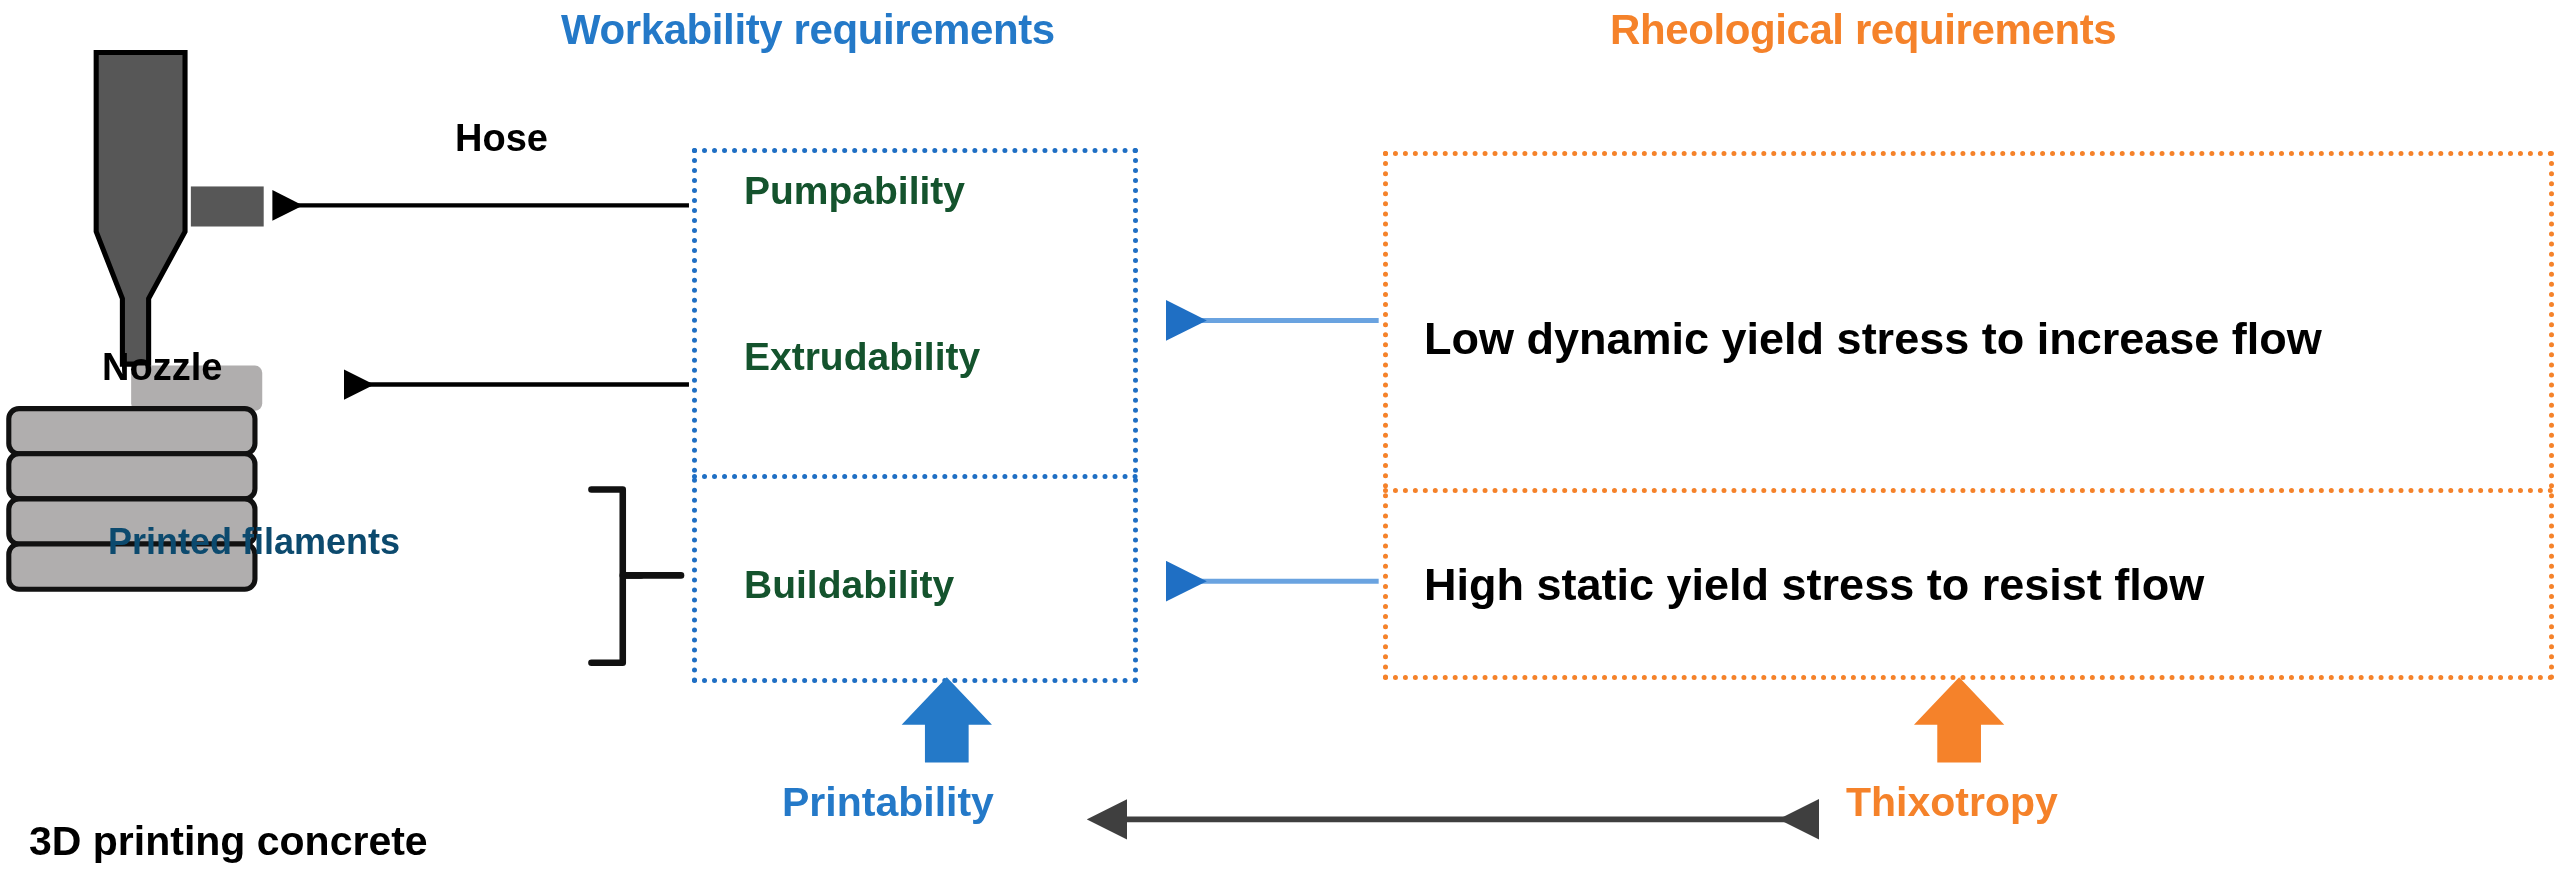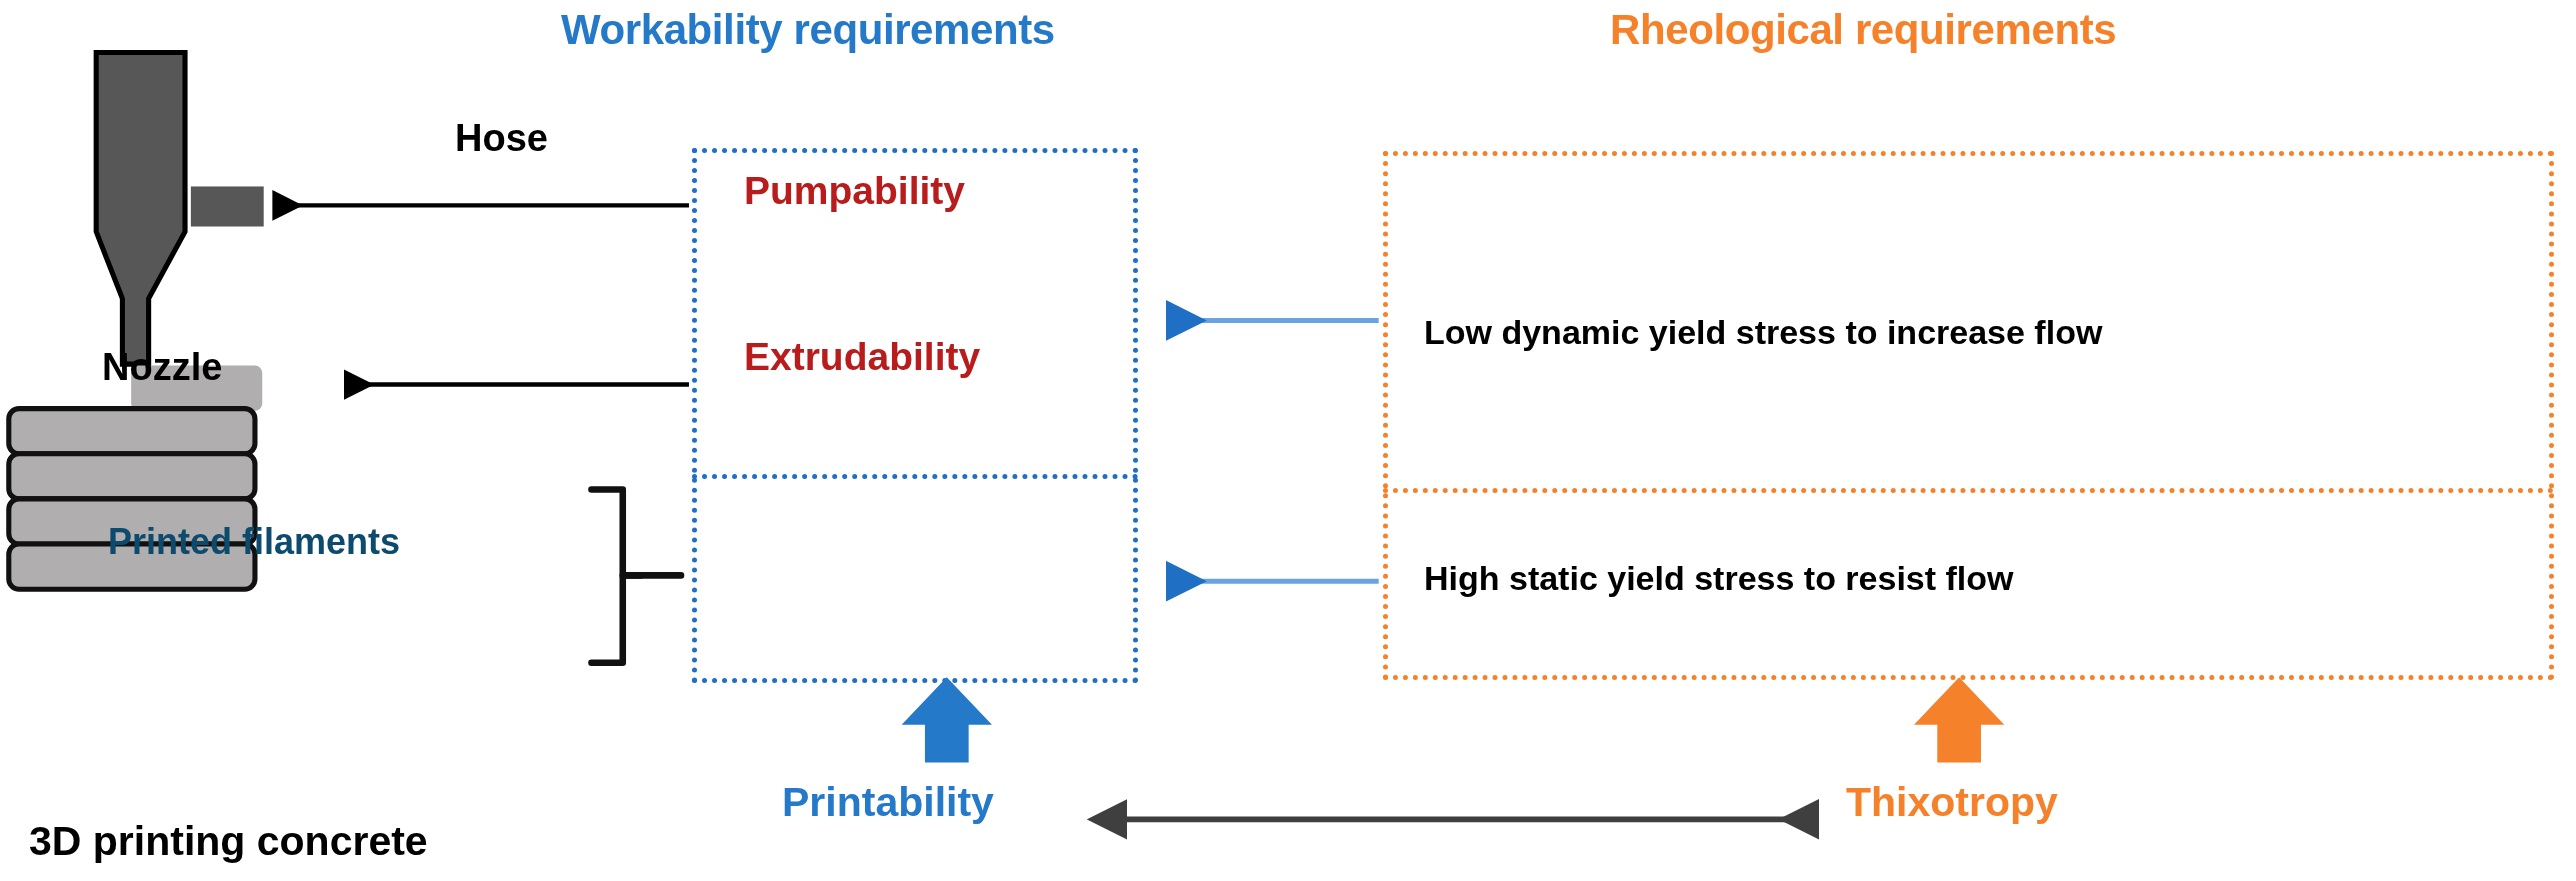--- a/index.html
+++ b/index.html
@@ -81,21 +81,21 @@
     left: 692px;
     top: 474px;
     width: 446px;
     height: 0;
     border-top: 5.1px dotted #1f6fc4;
     box-sizing: border-box;
   }
   .work-item {
     font-weight: bold;
     font-size: 39px;
-    color: #b91c1c;
+    color: #14532d;
     white-space: nowrap;
   }
   #item-pumpability { left: 744px; top: 169px; }
   #item-extrudability { left: 744px; top: 335px; }
   #item-buildability { left: 744px; top: 563px; }
 
   
   #rheological-box {
     left: 1383px;
     top: 151px;
@@ -107,21 +107,21 @@
   #rheological-divider {
     left: 1383px;
     top: 488px;
     width: 1171px;
     height: 0;
     border-top: 5.1px dotted #f5822a;
     box-sizing: border-box;
   }
   .rheo-item {
     font-weight: bold;
-    font-size: 34px;
+    font-size: 45px;
     color: #000000;
     white-space: nowrap;
   }
   #item-low-dynamic { left: 1424px; top: 313px; }
   #item-high-static { left: 1424px; top: 559px; }
 
   
   .bottom-term {
     font-weight: bold;
     font-size: 41px;
@@ -166,20 +166,21 @@
     <div class="abs callout-label" id="nozzle-label">Nozzle</div>
     <div class="abs" id="filaments-label">Printed filaments</div>
     <div class="abs" id="machine-caption">3D printing concrete</div>
   </div>
 
   <div class="abs" id="workability-box"></div>
   <div class="abs" id="workability-divider"></div>
 
   <div class="abs work-item" id="item-pumpability">Pumpability</div>
   <div class="abs work-item" id="item-extrudability">Extrudability</div>
+  <div class="abs work-item" id="item-buildability">Buildability</div>
 
   <div class="abs" id="rheological-box"></div>
   <div class="abs" id="rheological-divider"></div>
 
   <div class="abs rheo-item" id="item-low-dynamic">Low dynamic yield stress to increase flow</div>
   <div class="abs rheo-item" id="item-high-static">High static yield stress to resist flow</div>
 
   <div class="abs bottom-term" id="printability-term">Printability</div>
   <div class="abs bottom-term" id="thixotropy-term">Thixotropy</div>
 

